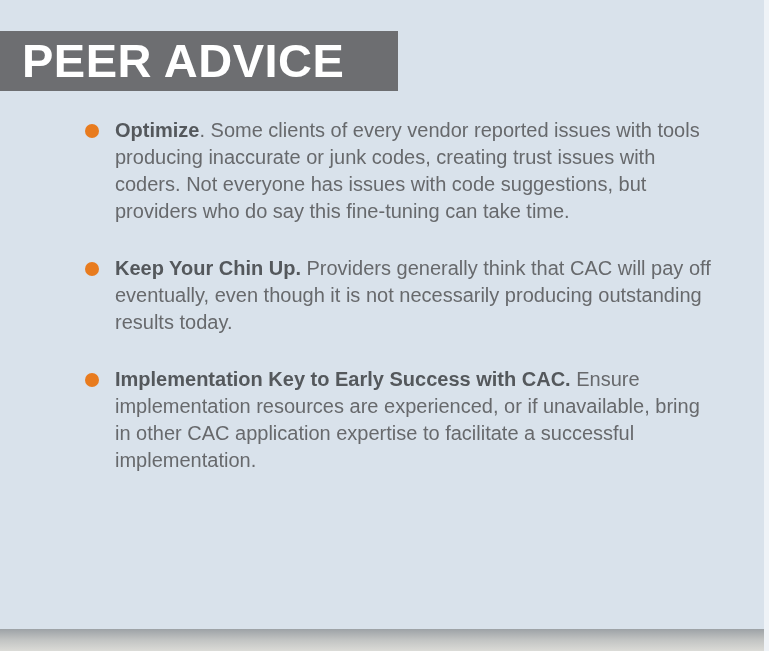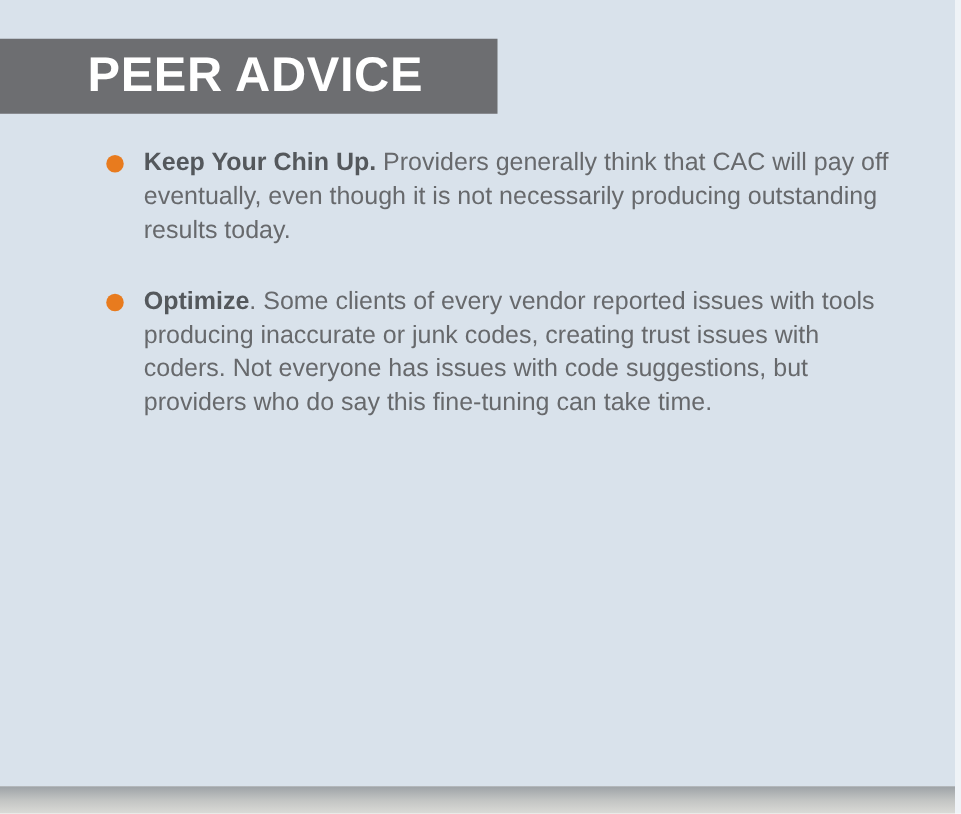--- a/index.html
+++ b/index.html
@@ -27,22 +27,22 @@
   .title-bar {
     position: absolute;
     left: 0;
     top: 31px;
     width: 398px;
     height: 60px;
     background: var(--title-bar, #6d6e71);
   }
   .title {
     margin: 0;
-    padding-left: 70px;
-    font-size: 39px;
+    padding-left: 22px;
+    font-size: 47px;
     font-weight: bold;
     line-height: 60px;
     letter-spacing: 0.5px;
     color: var(--title-text, #ffffff);
     white-space: nowrap;
   }
   .bullet-list {
     position: absolute;
     left: 85px;
     top: 117px;
@@ -99,25 +99,29 @@
 <div class="stage">
   <div class="slide">
 
     <div class="title-bar">
       <h1 class="title">PEER ADVICE</h1>
     </div>
 
     <ul class="bullet-list">
       <li class="bullet-item">
         <span class="dot"></span>
+        <p class="bullet-text"><strong>Optimize</strong><span>. Some clients of every vendor reported issues with tools producing inaccurate or junk codes, creating trust issues with coders. Not everyone has issues with code suggestions, but providers who do say this fine-tuning can take time.</span></p>
+      </li>
+      <li class="bullet-item">
+        <span class="dot"></span>
         <p class="bullet-text"><strong>Keep Your Chin Up.</strong><span> Providers generally think that CAC will pay off eventually, even though it is not necessarily producing outstanding results today.</span></p>
       </li>
       <li class="bullet-item">
         <span class="dot"></span>
-        <p class="bullet-text"><strong>Optimize</strong><span>. Some clients of every vendor reported issues with tools producing inaccurate or junk codes, creating trust issues with coders. Not everyone has issues with code suggestions, but providers who do say this fine-tuning can take time.</span></p>
+        <p class="bullet-text"><strong>Implementation Key to Early Success with CAC.</strong><span> Ensure implementation resources are experienced, or if unavailable, bring in other CAC application expertise to facilitate a successful implementation.</span></p>
       </li>
     </ul>
 
   </div>
 
   <div class="right-strip"></div>
   <div class="bottom-shadow"></div>
 </div>
 
 </body></html>

